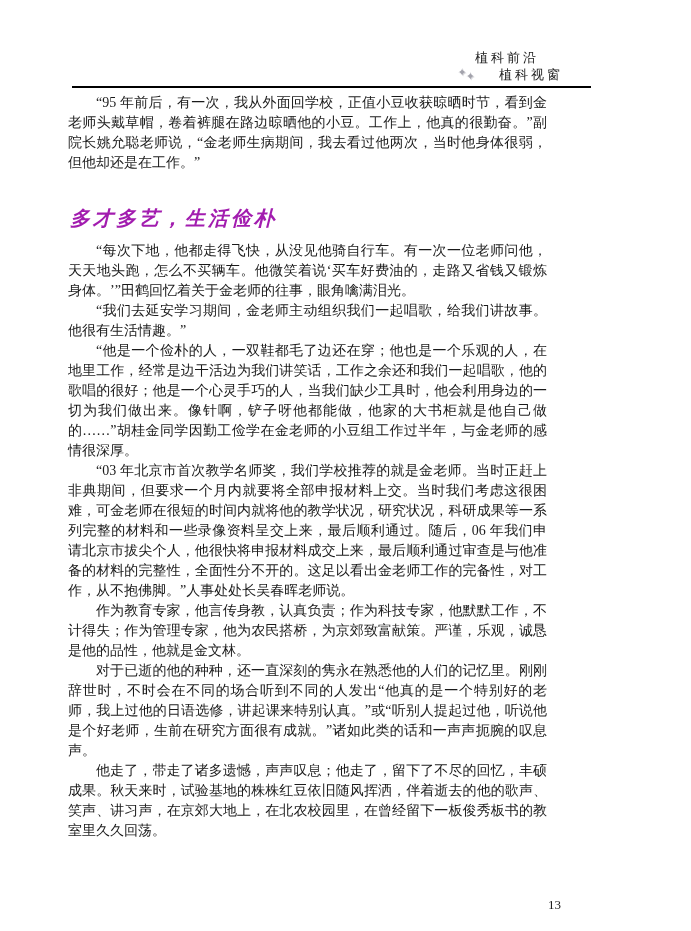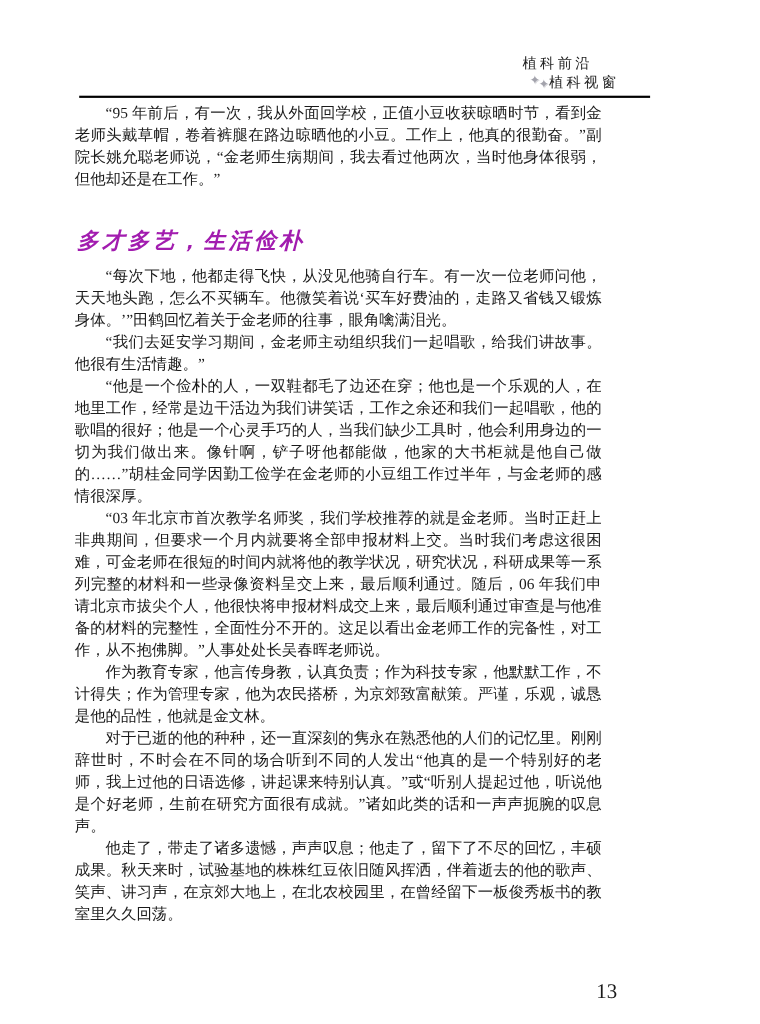--- a/index.html
+++ b/index.html
@@ -28,21 +28,21 @@
   .header-line2 { padding-right:28px; line-height:17px; white-space:nowrap; }
   .star {
     font-size:11px;
     color:#a3a3ac;
     letter-spacing:0;
     display:inline-block;
     text-shadow:1px 1px 0 #d8d8dc;
   }
   .star-1 { position:relative; top:-3px; }
   .star-2 { position:relative; top:1px; margin-left:-1px; }
-  .header-line2-text { }
+  .header-line2-text { margin-left:24px; }
   
   .body {
     margin:5px 90px 0 68px;
     font-size:14px;
     line-height:20px;
     text-align:justify;
   }
   .body p { text-indent:2em; }
   .section-title {
     font-family:"Liberation Serif","DejaVu Serif",serif;
@@ -53,21 +53,21 @@
     letter-spacing:3px;
     color:#a21caf;
     margin:32px 0 10px 2px;
     text-align:left;
   }
   
   .page-number {
     position:absolute;
     right:76px;
     bottom:18px;
-    font-size:19px;
+    font-size:13px;
     color:#1a1a1a;
   }
 </style>
 </head>
 <body>
 
 <div class="page">
 
   <div class="header">
     <div class="header-line1">植科前沿</div>

